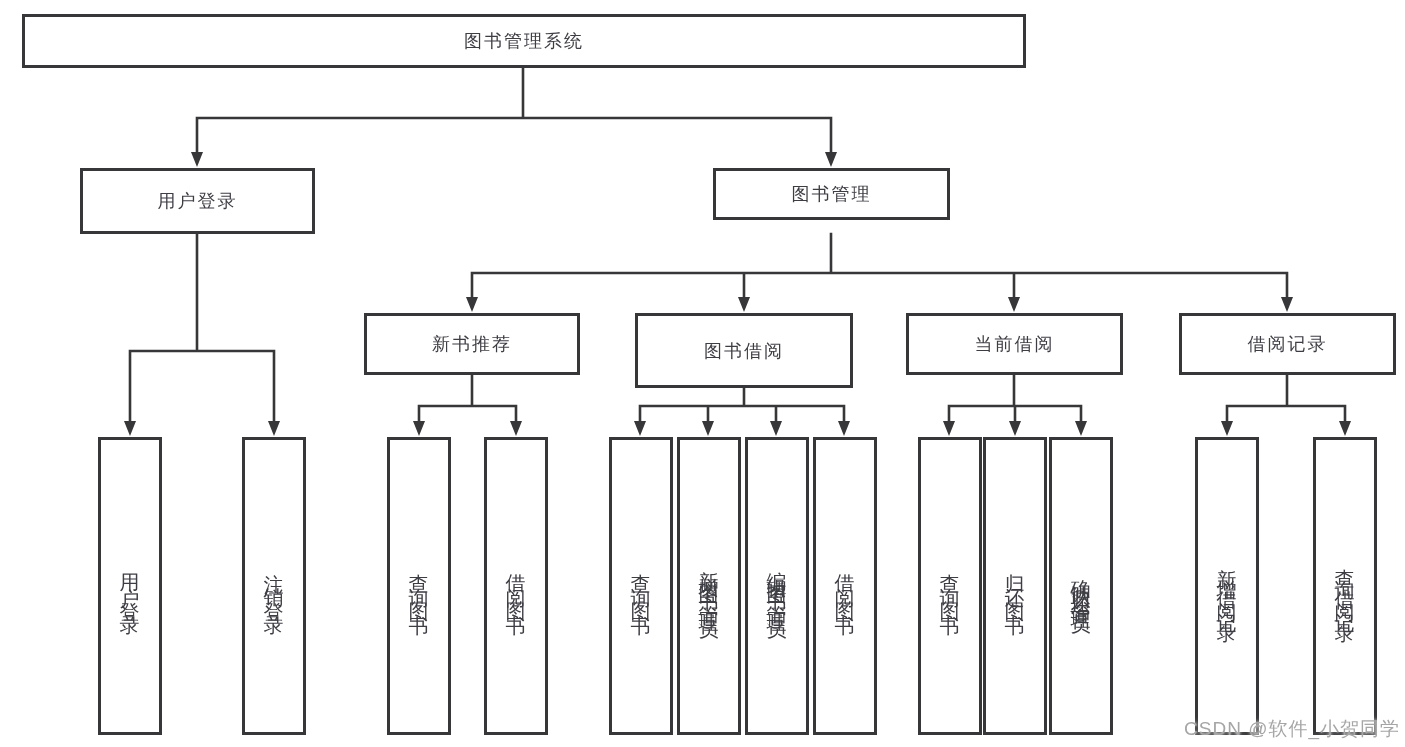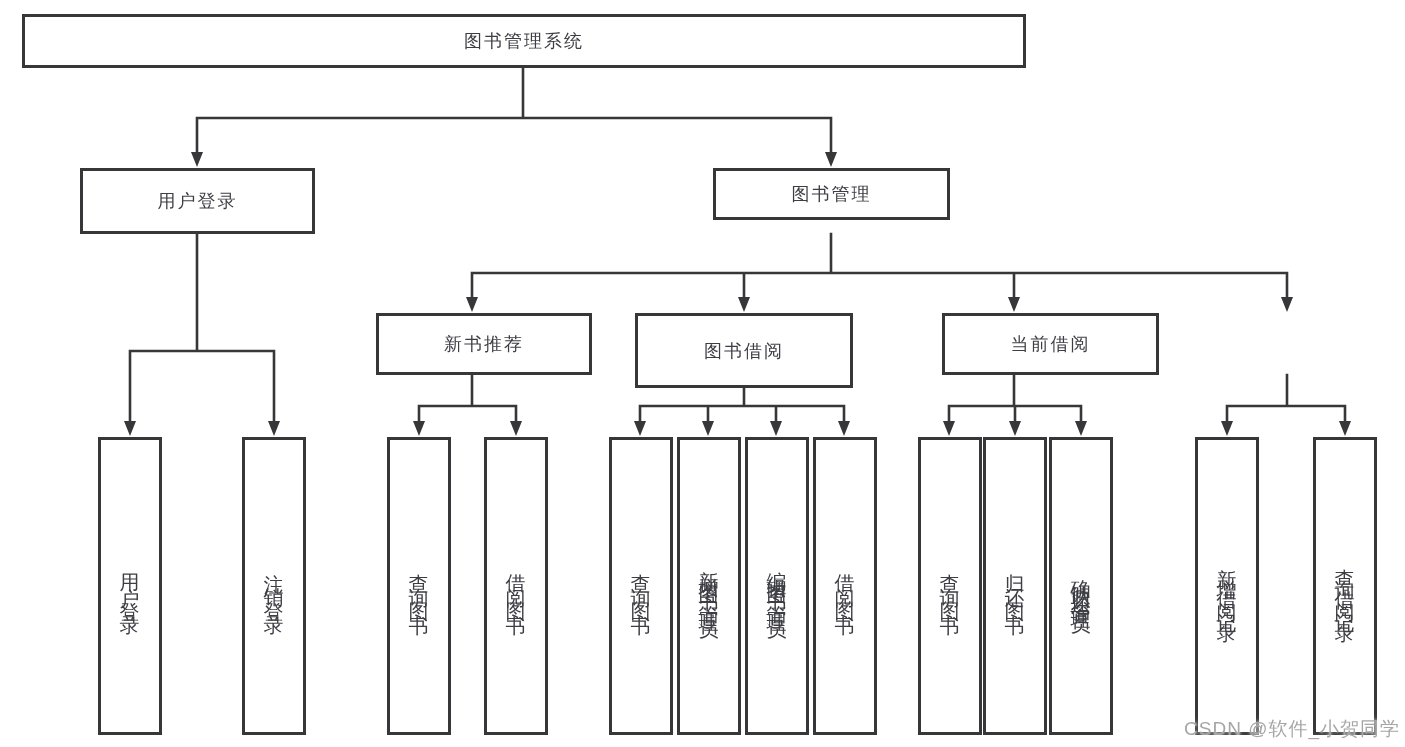--- a/index.html
+++ b/index.html
@@ -106,28 +106,31 @@
     <span class="hlabel">图书管理系统</span>
   </div>
 
   <div class="node" style="left:80px;top:168px;width:235px;height:66px">
     <span class="hlabel">用户登录</span>
   </div>
   <div class="node" style="left:713px;top:168px;width:237px;height:52px">
     <span class="hlabel">图书管理</span>
   </div>
 
-  <div class="node" style="left:376px;top:313px;width:216px;height:62px">
+  <div class="node" style="left:364px;top:313px;width:216px;height:62px">
     <span class="hlabel">新书推荐</span>
   </div>
   <div class="node" style="left:635px;top:313px;width:218px;height:75px">
     <span class="hlabel">图书借阅</span>
   </div>
-  <div class="node" style="left:942px;top:313px;width:217px;height:62px">
+  <div class="node" style="left:906px;top:313px;width:217px;height:62px">
     <span class="hlabel">当前借阅</span>
+  </div>
+  <div class="node" style="left:1179px;top:313px;width:217px;height:62px">
+    <span class="hlabel">借阅记录</span>
   </div>
 
   <div class="node vnode" style="left:98px;top:437px">
     <span class="vlabel s4">用户登录</span>
   </div>
   <div class="node vnode" style="left:242px;top:437px">
     <span class="vlabel s4">注销登录</span>
   </div>
 
   <div class="node vnode" style="left:387px;top:437px">

